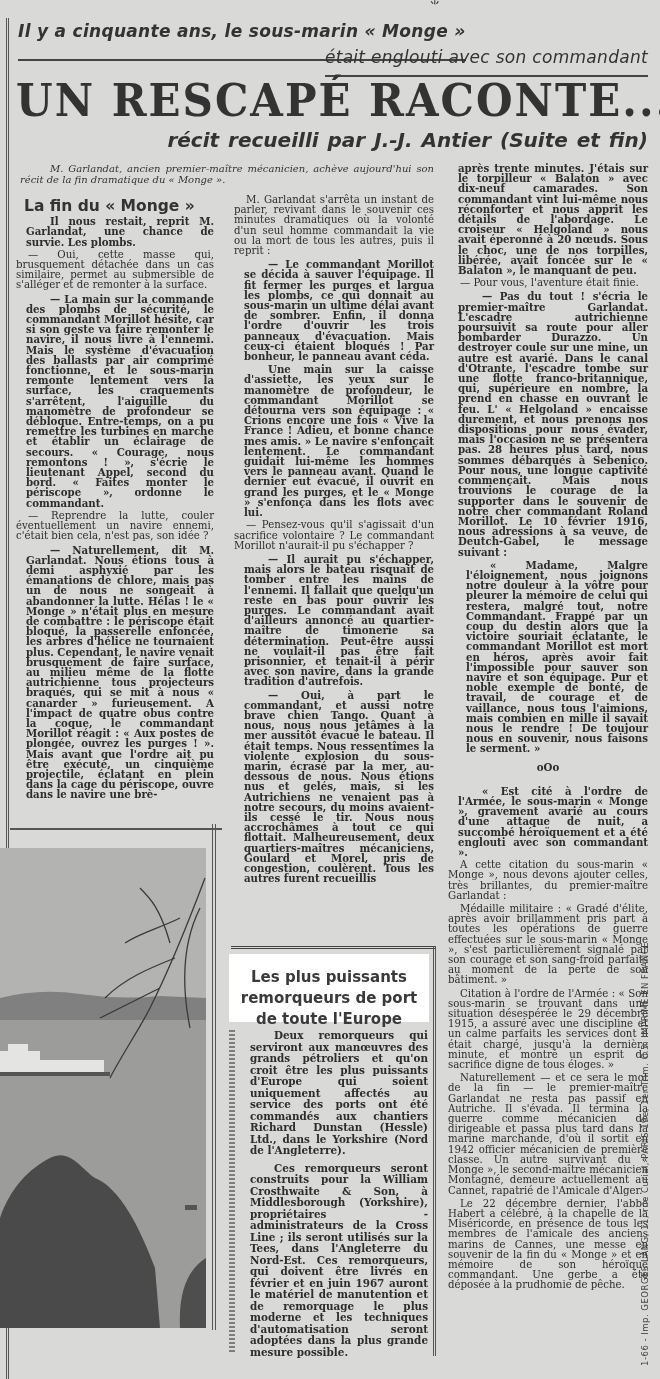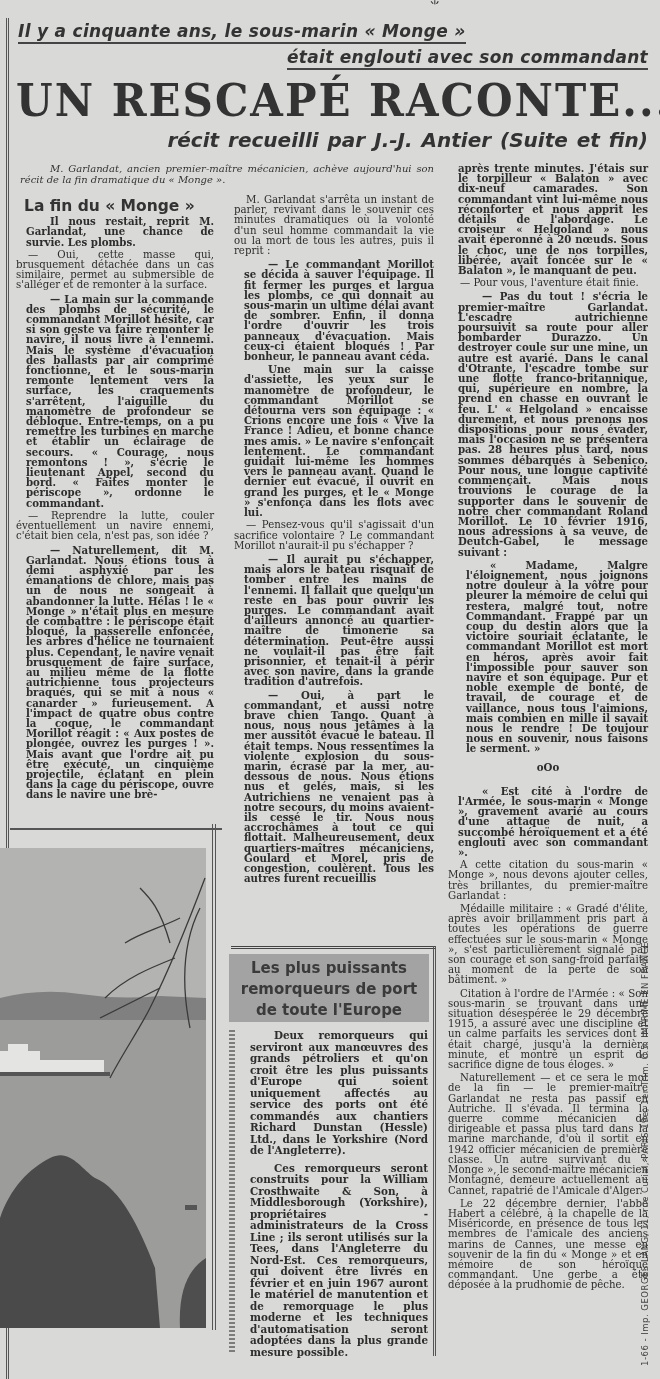--- a/index.html
+++ b/index.html
@@ -11,27 +11,27 @@
     position: relative;
   }
   .page { position: absolute; left: 0; top: 0; width: 660px; height: 1379px; }
   .left-rule { position: absolute; left: 6px; top: 18px; width: 3px; height: 1361px; border-left: 1px solid #555; border-right: 1px solid #555; }
   .scribble { position: absolute; left: 428px; top: 0; width: 30px; height: 18px; color: #333; font-size: 14px; line-height: 14px; }
 
   .kicker1 {
     position: absolute; left: 18px; top: 21px;
     font-family: "DejaVu Sans", sans-serif; font-weight: bold; font-style: italic;
     font-size: 17px; color: #333; letter-spacing: 0.3px;
-    border-bottom: 2px solid #444; padding-bottom: 1px; white-space: nowrap;
+    border-bottom: 2px solid #444; padding-bottom: 18px; white-space: nowrap;
   }
   .kicker2 {
     position: absolute; right: 12px; top: 47px;
-    font-family: "DejaVu Sans", sans-serif; font-weight: bold; font-style: italic;
+    font-family: "DejaVu Sans", sans-serif; font-weight: normal; font-style: italic;
     font-size: 17px; color: #333; letter-spacing: 0.3px;
-    border-bottom: 2px solid #444; padding-bottom: 1px; white-space: nowrap;
+    border-bottom: 2px solid #444; padding-bottom: 8px; white-space: nowrap;
   }
   .headline {
     position: absolute; left: 16px; top: 76px;
     font-family: "DejaVu Serif", serif; font-weight: bold;
     font-size: 42px; letter-spacing: 2px; color: #333; white-space: nowrap;
     transform: scaleY(1.05);
   }
   .byline {
     position: absolute; right: 12px; top: 128px;
     font-family: "DejaVu Sans", sans-serif; font-weight: bold; font-style: italic;
@@ -64,23 +64,23 @@
     position: absolute; left: 0; top: 848px; width: 206px; height: 480px;
     background: linear-gradient(180deg, #b5b5b3 0%, #a8a8a6 38%, #8a8a88 42%, #9a9a98 48%, #a2a2a0 55%, #9e9e9c 70%, #9a9a98 100%);
     overflow: hidden;
   }
   .photo-frame { position: absolute; left: 212px; top: 824px; width: 4px; height: 506px; border-left: 1px solid #555; border-right: 1px solid #555; }
 
   .box2-rule { position: absolute; left: 231px; top: 946px; width: 205px; height: 3px; border-top: 1px solid #444; border-bottom: 1px solid #444; }
   .box2-side { position: absolute; left: 433px; top: 946px; width: 3px; height: 410px; border-left: 1px solid #555; border-right: 1px solid #555; }
   .box2-head {
     position: absolute; left: 229px; top: 954px; width: 200px; height: 68px;
-    background: #a3a3a3;
+    background: #ffffff;
     font-family: "DejaVu Sans", sans-serif; font-weight: bold;
-    font-size: 15px; line-height: 21px; text-align: center; color: #3a3a3a; padding-top: 4px;
+    font-size: 15px; line-height: 21px; text-align: center; color: #3a3a3a; padding-top: 13px;
   }
   .box2-wave { position: absolute; left: 229px; top: 1030px; width: 6px; height: 322px;
     background: repeating-linear-gradient(180deg, #555 0 2px, transparent 2px 4px); opacity: .7; }
   .col2b { left: 250px; top: 1030px; width: 178px; font-weight: bold; font-size: 10.4px; line-height: 11.5px; }
   .col2b p { margin-bottom: 6px; }
 
   .vert-credit {
     position: absolute; left: 640px; top: 1366px; transform-origin: left top; transform: rotate(-90deg);
     font-family: "DejaVu Sans", sans-serif; font-size: 8.5px; color: #444; white-space: nowrap; letter-spacing: 0.5px;
   }

